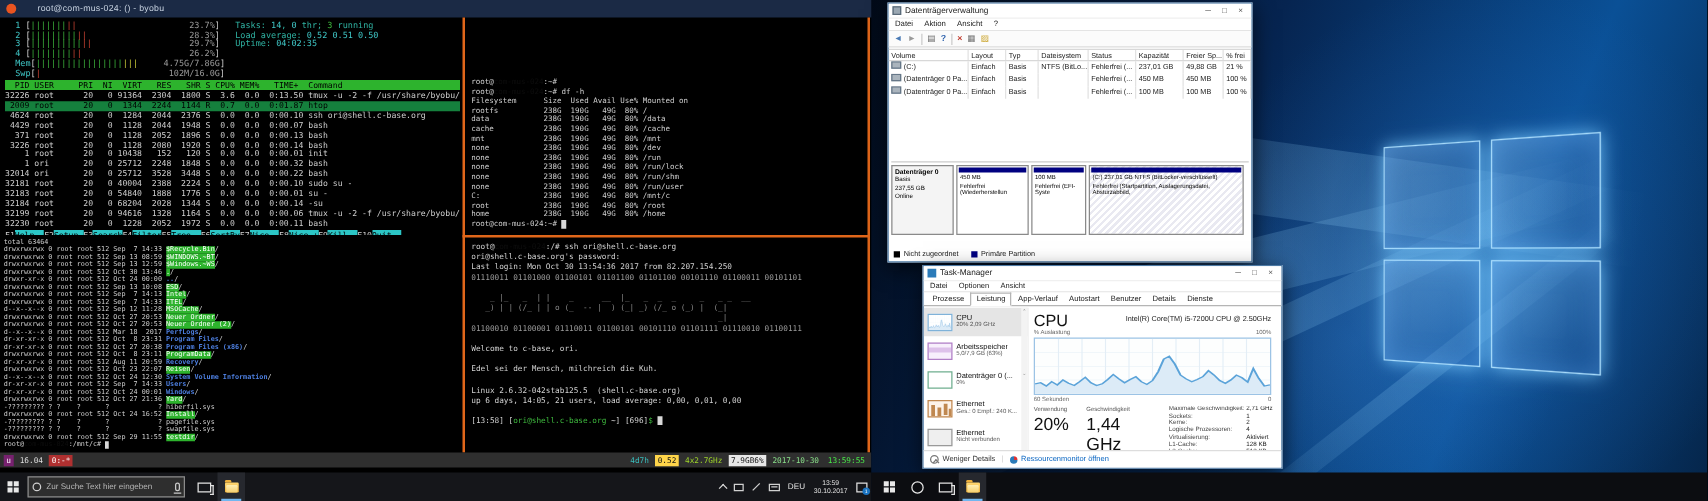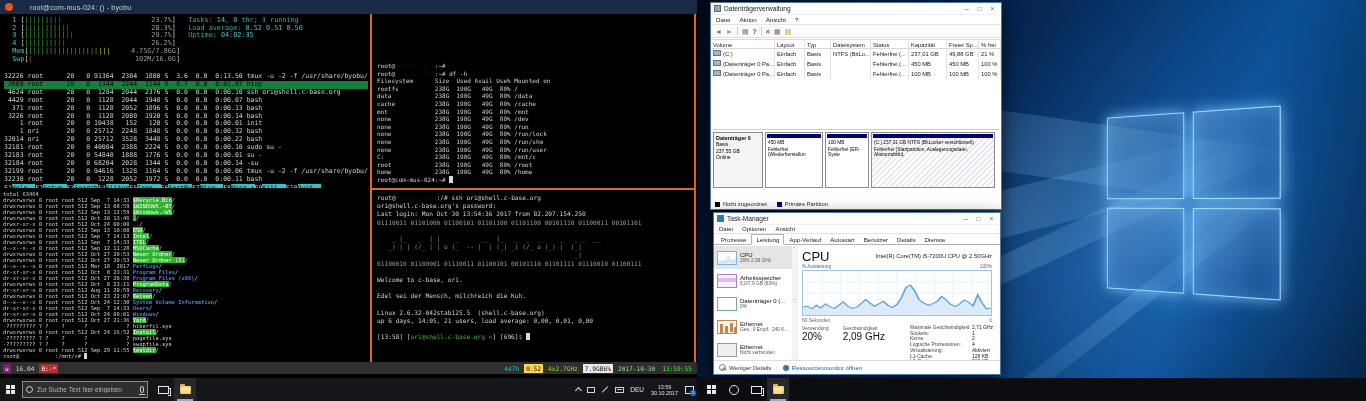--- a/index.html
+++ b/index.html
@@ -120,21 +120,21 @@
 #dm-diskinfo b{font-size:5.4px}
 #dm-parts{display:flex;flex:1}
 .part{height:56px;border:1px solid #8a8a8a;background:#fff;margin-right:2px;font-size:4.8px;line-height:5.6px;overflow:hidden}
 .part .stripe{height:4px;background:#000080;margin:1px}
 .part .pt{padding:1px 2px 0 2px}
 .part.hatch{background:repeating-linear-gradient(135deg,#fff 0 2px,#e9e9f1 2px 4px)}
 #dm-legend{position:absolute;left:4px;bottom:2px;display:flex;gap:10px;align-items:center;font-size:5.8px;color:#222}
 .leg-sq{display:inline-block;width:5px;height:5px;margin-right:3px;vertical-align:middle}
 
 
-#tm{left:713px;top:212px;width:288px;height:163px}
+#tm{left:738px;top:212px;width:288px;height:163px}
 #tm-menu{height:9px;font-size:6px}
 #tm-tabs{display:flex;align-items:flex-end;height:11px;border-bottom:1px solid #b5b5b5;background:#fff;padding-left:3px;gap:1px}
 .tab{font-size:6.1px;color:#222;padding:1px 4px;white-space:nowrap}
 .tab.active{border:1px solid #b5b5b5;border-bottom:1px solid #fff;margin-bottom:-1px;background:#fff}
 #tm-body{position:absolute;left:0;top:33px;right:0;bottom:14px;display:flex;overflow:hidden}
 #tm-side{width:84px;border-right:1px solid #f0f0f0;position:relative}
 .side-item{height:23px;display:flex;align-items:center;padding-left:3px}
 .side-item.sel{background:#e5e5e5}
 .thumb{width:20px;height:14px;border:1px solid #999;background:#fff;flex:none;position:relative;overflow:hidden}
 .th-cpu{border-color:#7fb2d9}
@@ -152,21 +152,21 @@
 #tm-cpu-head{position:absolute;left:4px;top:3px;font-size:13px;color:#111;font-weight:normal}
 #tm-cpu-chip{position:absolute;right:8px;top:7px;font-size:5.8px;color:#222}
 #tm-ylab{position:absolute;left:4px;top:18px;font-size:4.8px;color:#666}
 #tm-ymax{position:absolute;right:8px;top:18px;font-size:4.8px;color:#666}
 #tm-graph{position:absolute;left:4px;top:24px;right:8px;height:46px;border:1px solid #9cc3e5;background:#fdfefe}
 #tm-graph svg{width:100%;height:100%;display:block}
 #tm-xleft{position:absolute;left:4px;top:72px;font-size:4.8px;color:#666}
 #tm-xright{position:absolute;right:8px;top:72px;font-size:4.8px;color:#666}
 #tm-stats{position:absolute;left:4px;top:80px;width:100px}
 .st-lab{font-size:4.8px;color:#555}
-.st-val{font-size:10px;color:#111}
+.st-val{font-size:14px;color:#111}
 .st-val2{font-size:7.5px;color:#111}
 #st-row1{display:flex;gap:14px}
 #st-row2{display:flex;gap:8px;margin-top:21px}
 #tm-details{position:absolute;left:112px;top:79px;right:2px;bottom:0;overflow:hidden}
 .det-row{display:flex;font-size:5px;line-height:5.7px;color:#444}
 .det-row .dl{width:62px}
 .det-row .dv{color:#222}
 #tm-footer{position:absolute;left:0;bottom:0;right:0;height:14px;border-top:1px solid #ddd;display:flex;align-items:center;padding-left:5px;background:#fff}
 #less-icon{width:7px;height:7px;border:1px solid #777;border-radius:50%;position:relative;margin-right:3px}
 #less-icon:after{content:"";position:absolute;left:1.5px;top:2.5px;width:2.5px;height:2.5px;border-left:1px solid #777;border-top:1px solid #777;transform:rotate(45deg)}
@@ -182,20 +182,21 @@
 
   <div id="term" class="winterm">
     <div id="term-titlebar">
       <div id="term-icon"></div>
       <div id="term-title">root@com-mus-024: () - byobu</div>
       <div id="term-btns">─ □ ×</div>
     </div>
 
     <div class="term-pane" id="pane-htop">
       <div id="htop-meters"><div class="tline"><span class="t-cy">  1 </span><span>[</span><span class="t-g">|||||||</span><span class="t-red">||</span><span>                      </span><span class="t-gy">23.7%</span><span>]</span><span class="t-te">   Tasks: </span><span class="t-cy">14</span><span class="t-te">, </span><span class="t-cy">0</span><span class="t-te"> thr; </span><span class="t-g">3</span><span class="t-te"> running</span></div><div class="tline"><span class="t-cy">  2 </span><span>[</span><span class="t-g">|||||||||</span><span class="t-red">||</span><span>                    </span><span class="t-gy">28.3%</span><span>]</span><span class="t-te">   Load average: </span><span class="t-cy">0.52 0.51 0.50</span></div><div class="tline"><span class="t-cy">  3 </span><span>[</span><span class="t-g">||||||||||</span><span class="t-red">||</span><span>                   </span><span class="t-gy">29.7%</span><span>]</span><span class="t-te">   Uptime: </span><span class="t-cy">04:02:35</span></div><div class="tline"><span class="t-cy">  4 </span><span>[</span><span class="t-g">||||||||</span><span class="t-red">||</span><span>                     </span><span class="t-gy">26.2%</span><span>]</span></div><div class="tline"><span class="t-cy">  Mem</span><span>[</span><span class="t-g">|||||||||||||||||</span><span class="t-yel">|||</span><span>     </span><span class="t-gy">4.75G/7.86G</span><span>]</span></div><div class="tline"><span class="t-cy">  Swp</span><span>[</span><span class="t-red">|</span><span>                         </span><span class="t-gy">102M/16.0G</span><span>]</span></div></div>
+      <div id="htop-header"><div class="tline"><span class="t-hdr">  PID USER     PRI  NI  VIRT   RES   SHR S CPU% MEM%   TIME+  Command</span></div></div>
       <div id="htop-rows"><div class="tline"><span>32226 root      20   0 91364  2304  1800 S  3.6  0.0  0:13.50 tmux -u -2 -f /usr/share/byobu/profiles/tmuxrc new-session -</span></div><div class="tline"><span class="t-hl"> 2009 root      20   0  1344  2244  1144 R  0.7  0.0  0:01.87 htop</span></div><div class="tline"><span> 4624 root      20   0  1284  2044  2376 S  0.0  0.0  0:00.10 ssh ori@shell.c-base.org</span></div><div class="tline"><span> 4429 root      20   0  1128  2044  1948 S  0.0  0.0  0:00.07 bash</span></div><div class="tline"><span>  371 root      20   0  1128  2052  1896 S  0.0  0.0  0:00.13 bash</span></div><div class="tline"><span> 3226 root      20   0  1128  2080  1920 S  0.0  0.0  0:00.14 bash</span></div><div class="tline"><span>    1 root      20   0 10438   152   120 S  0.0  0.0  0:00.01 init</span></div><div class="tline"><span>    1 ori       20   0 25712  2248  1848 S  0.0  0.0  0:00.32 bash</span></div><div class="tline"><span>32014 ori       20   0 25712  3528  3448 S  0.0  0.0  0:00.22 bash</span></div><div class="tline"><span>32181 root      20   0 40004  2388  2224 S  0.0  0.0  0:00.10 sudo su -</span></div><div class="tline"><span>32183 root      20   0 54840  1888  1776 S  0.0  0.0  0:00.01 su -</span></div><div class="tline"><span>32184 root      20   0 68204  2028  1344 S  0.0  0.0  0:00.14 -su</span></div><div class="tline"><span>32199 root      20   0 94616  1328  1164 S  0.0  0.0  0:00.06 tmux -u -2 -f /usr/share/byobu/profiles/tmuxrc new-session -</span></div><div class="tline"><span>32230 root      20   0  1228  2052  1972 S  0.0  0.0  0:00.11 bash</span></div></div>
       <div id="htop-fkeys"><div class="tline"><span>F1</span><span class="t-fk">Help  </span><span>F2</span><span class="t-fk">Setup </span><span>F3</span><span class="t-fk">Search</span><span>F4</span><span class="t-fk">Filter</span><span>F5</span><span class="t-fk">Tree  </span><span>F6</span><span class="t-fk">SortBy</span><span>F7</span><span class="t-fk">Nice -</span><span>F8</span><span class="t-fk">Nice +</span><span>F9</span><span class="t-fk">Kill  </span><span>F10</span><span class="t-fk">Quit  </span></div></div>
     </div>
 
     <div class="term-pane" id="pane-df"><div class="tline"><span>root@</span><span class="t-dk">com-mus-024</span><span>:~#</span></div><div class="tline"><span>root@</span><span class="t-dk">com-mus-024</span><span>:~# df -h</span></div><div class="tline"><span>Filesystem      Size  Used Avail Use% Mounted on</span></div><div class="tline"><span>rootfs          238G  190G   49G  80% /</span></div><div class="tline"><span>data            238G  190G   49G  80% /data</span></div><div class="tline"><span>cache           238G  190G   49G  80% /cache</span></div><div class="tline"><span>mnt             238G  190G   49G  80% /mnt</span></div><div class="tline"><span>none            238G  190G   49G  80% /dev</span></div><div class="tline"><span>none            238G  190G   49G  80% /run</span></div><div class="tline"><span>none            238G  190G   49G  80% /run/lock</span></div><div class="tline"><span>none            238G  190G   49G  80% /run/shm</span></div><div class="tline"><span>none            238G  190G   49G  80% /run/user</span></div><div class="tline"><span>C:              238G  190G   49G  80% /mnt/c</span></div><div class="tline"><span>root            238G  190G   49G  80% /root</span></div><div class="tline"><span>home            238G  190G   49G  80% /home</span></div><div class="tline"><span>root@com-mus-024:~# </span><span class="t-cur"> </span></div></div>
     <div class="term-pane" id="pane-ls"><div class="tline"><span>total 63464</span></div><div class="tline"><span>drwxrwxrwx 0 root root 512 Sep  7 14:33 </span><span class="t-gb">$Recycle.Bin</span><span>/</span></div><div class="tline"><span>drwxrwxrwx 0 root root 512 Sep 13 08:59 </span><span class="t-gb">$WINDOWS.~BT</span><span>/</span></div><div class="tline"><span>drwxrwxrwx 0 root root 512 Sep 13 12:59 </span><span class="t-gb">$Windows.~WS</span><span>/</span></div><div class="tline"><span>drwxrwxrwx 0 root root 512 Oct 30 13:46 </span><span class="t-gb">.</span><span>/</span></div><div class="tline"><span>drwxr-xr-x 0 root root 512 Oct 24 00:00 </span><span class="t-bl">..</span><span>/</span></div><div class="tline"><span>drwxrwxrwx 0 root root 512 Sep 13 10:08 </span><span class="t-gb">ESD</span><span>/</span></div><div class="tline"><span>drwxrwxrwx 0 root root 512 Sep  7 14:13 </span><span class="t-gb">Intel</span><span>/</span></div><div class="tline"><span>drwxrwxrwx 0 root root 512 Sep  7 14:33 </span><span class="t-gb">ITEL</span><span>/</span></div><div class="tline"><span>d--x--x--x 0 root root 512 Sep 12 11:28 </span><span class="t-gb">MSOCache</span><span>/</span></div><div class="tline"><span>drwxrwxrwx 0 root root 512 Oct 27 20:53 </span><span class="t-gb">Neuer Ordner</span><span>/</span></div><div class="tline"><span>drwxrwxrwx 0 root root 512 Oct 27 20:53 </span><span class="t-gb">Neuer Ordner (2)</span><span>/</span></div><div class="tline"><span>d--x--x--x 0 root root 512 Mar 18  2017 </span><span class="t-bl">PerfLogs</span><span>/</span></div><div class="tline"><span>dr-xr-xr-x 0 root root 512 Oct  8 23:31 </span><span class="t-bl">Program Files</span><span>/</span></div><div class="tline"><span>dr-xr-xr-x 0 root root 512 Oct 27 20:38 </span><span class="t-bl">Program Files (x86)</span><span>/</span></div><div class="tline"><span>drwxrwxrwx 0 root root 512 Oct  8 23:11 </span><span class="t-gb">ProgramData</span><span>/</span></div><div class="tline"><span>dr-xr-xr-x 0 root root 512 Aug 11 20:59 </span><span class="t-bl">Recovery</span><span>/</span></div><div class="tline"><span>drwxrwxrwx 0 root root 512 Oct 23 22:07 </span><span class="t-gb">Reisen</span><span>/</span></div><div class="tline"><span>d--x--x--x 0 root root 512 Oct 24 12:30 </span><span class="t-bl">System Volume Information</span><span>/</span></div><div class="tline"><span>dr-xr-xr-x 0 root root 512 Sep  7 14:33 </span><span class="t-bl">Users</span><span>/</span></div><div class="tline"><span>dr-xr-xr-x 0 root root 512 Oct 24 00:01 </span><span class="t-bl">Windows</span><span>/</span></div><div class="tline"><span>drwxrwxrwx 0 root root 512 Oct 27 21:36 </span><span class="t-gb">Yard</span><span>/</span></div><div class="tline"><span>-????????? ? ?    ?      ?            ? hiberfil.sys</span></div><div class="tline"><span>drwxrwxrwx 0 root root 512 Oct 24 16:52 </span><span class="t-gb">Install</span><span>/</span></div><div class="tline"><span>-????????? ? ?    ?      ?            ? pagefile.sys</span></div><div class="tline"><span>-????????? ? ?    ?      ?            ? swapfile.sys</span></div><div class="tline"><span>drwxrwxrwx 0 root root 512 Sep 29 11:55 </span><span class="t-gb">testdir</span><span>/</span></div><div class="tline"><span>root@</span><span class="t-dk">com-mus-024</span><span>:/mnt/c# </span><span class="t-cur"> </span></div></div>
     <div class="term-pane" id="pane-ssh"><div class="tline"><span>root@</span><span class="t-dk">com-mus-024</span><span>:/# ssh ori@shell.c-base.org</span></div><div class="tline"><span>ori@shell.c-base.org's password:</span></div><div class="tline"><span>Last login: Mon Oct 30 13:54:36 2017 from 82.207.154.250</span></div><div class="tline"><span class="t-gy">01110011 01101000 01100101 01101100 01101100 00101110 01100011 00101101</span></div><div class="tline">&nbsp;</div><div class="tline"><span class="t-art">    _ |_   _  | |    _      __  |_   _  _  _     _   _ _  __</span></div><div class="tline"><span class="t-art">   _) | | (/_ | | o (_  -- |  ) (_| _) (/_ o (_) |  (_|</span></div><div class="tline"><span class="t-art">                                                     _|</span></div><div class="tline"><span class="t-gy">01100010 01100001 01110011 01100101 00101110 01101111 01110010 01100111</span></div><div class="tline">&nbsp;</div><div class="tline"><span>Welcome to c-base, ori.</span></div><div class="tline">&nbsp;</div><div class="tline"><span>Edel sei der Mensch, milchreich die Kuh.</span></div><div class="tline">&nbsp;</div><div class="tline"><span>Linux 2.6.32-042stab125.5  (shell.c-base.org)</span></div><div class="tline"><span>up 6 days, 14:05, 21 users, load average: 0,00, 0,01, 0,00</span></div><div class="tline">&nbsp;</div><div class="tline"><span>[13:58] [</span><span class="t-g">ori@shell.c-base.org</span><span> ~] [696]</span><span class="t-g">$</span><span> </span><span class="t-cur"> </span></div></div>
 
     <div class="ob" id="ob-v1"></div>
     <div class="ob" id="ob-v2"></div>
@@ -439,21 +440,21 @@
         <div id="tm-xleft">60 Sekunden</div>
         <div id="tm-xright">0</div>
         <div id="tm-stats">
           <div id="st-row1">
             <div>
                 <div class="st-lab">Verwendung</div>
                  <div class="st-val">20%</div>
               </div>
             <div>
                 <div class="st-lab">Geschwindigkeit</div>
-                 <div class="st-val">2,09 GHz</div>
+                 <div class="st-val">1,44 GHz</div>
               </div>
           </div>
           <div id="st-row2">
             <div>
                 <div class="st-lab">Prozesse</div>
                  <div class="st-val2">229</div>
               </div>
             <div>
                 <div class="st-lab">Threads</div>
                  <div class="st-val2">3334</div>

